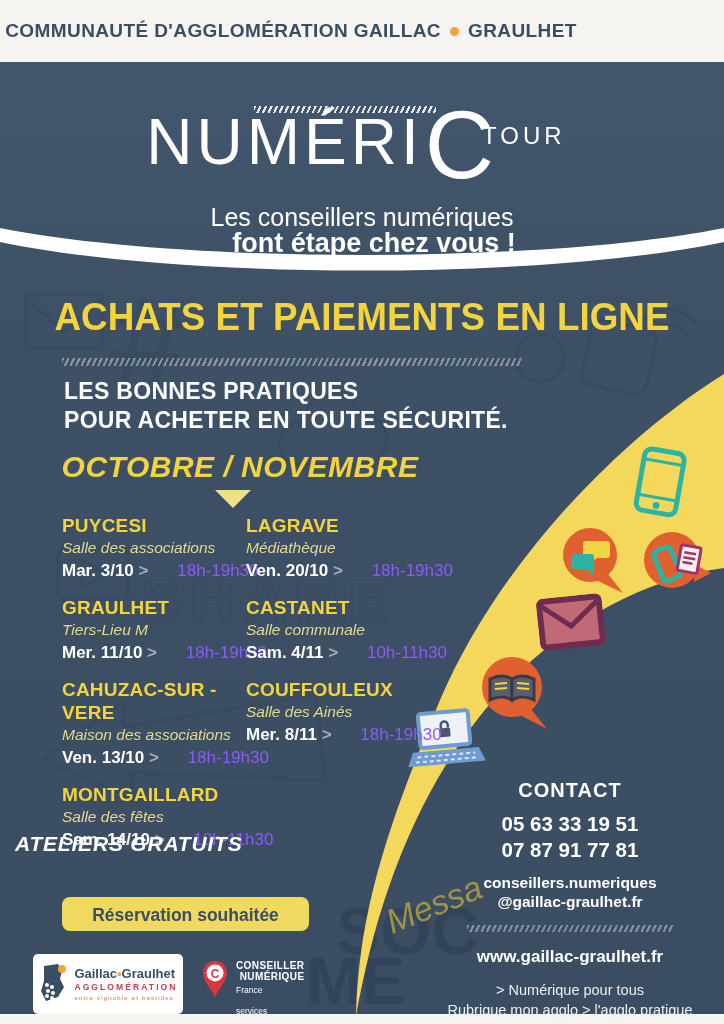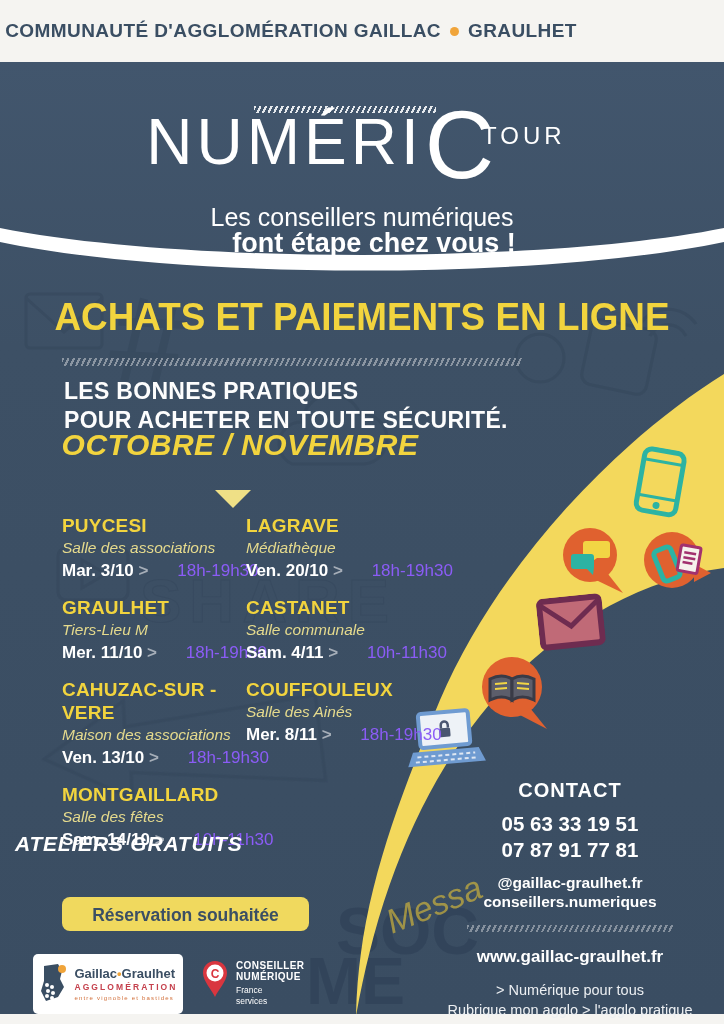--- a/index.html
+++ b/index.html
@@ -24,21 +24,21 @@
   .lg-tour{font-size:24px;letter-spacing:4px;color:#fff;position:relative;left:-12px;top:22px;}
   .tagline1{position:absolute;left:0;top:127px;width:724px;font-size:25px;color:#fff;}
   .tagline2{position:absolute;left:0;top:152px;width:724px;font-size:27px;font-weight:bold;color:#fff;padding-left:12px;}
   
   .big-title{position:absolute;left:0;top:296px;width:724px;text-align:center;
              color:#f2d43e;font-size:38px;font-weight:bold;letter-spacing:0;transform:scaleX(.97);}
   .hatch{background:repeating-linear-gradient(115deg,#99a2ad 0 2px,transparent 2px 5px);}
   .div1{position:absolute;left:62px;top:358px;width:460px;height:8px;opacity:.85;}
   .sub1{position:absolute;left:64px;top:378px;color:#fdfdfd;font-size:23px;font-weight:bold;letter-spacing:.3px;}
   .sub2{position:absolute;left:64px;top:407px;color:#fdfdfd;font-size:23px;font-weight:bold;letter-spacing:.3px;}
-  .period{position:absolute;left:30px;top:428px;width:420px;text-align:center;color:#f2d43e;
+  .period{position:absolute;left:30px;top:450px;width:420px;text-align:center;color:#f2d43e;
           font-size:30px;font-weight:bold;font-style:italic;letter-spacing:.5px;}
   .tri{position:absolute;left:215px;top:490px;width:0;height:0;
        border-left:18px solid transparent;border-right:18px solid transparent;border-top:18px solid #efe086;}
   
   .events{position:absolute;left:62px;top:514px;width:395px;display:grid;
           grid-template-columns:184px 211px;row-gap:13px;}
   .ev .city{color:#f2d43e;font-size:19px;font-weight:bold;line-height:23px;letter-spacing:.2px;}
   .ev .venue{color:#e5da8d;font-size:15.5px;font-style:italic;line-height:21px;}
   .ev .when{font-size:17px;line-height:25px;white-space:nowrap;}
   .ev .date{color:#ffffff;font-weight:bold;}
@@ -61,22 +61,22 @@
   
   .agglo-box{position:absolute;left:33px;top:954px;width:150px;height:60px;background:#fff;
              border-radius:5px;display:flex;align-items:center;justify-content:center;gap:4px;}
   .ag-text{display:flex;flex-direction:column;line-height:1;}
   .ag-name{font-size:13px;font-weight:bold;color:#3a4e63;}
   .ag-name .ag-dot{color:#f0a43a;font-size:13px;}
   .ag-sub{font-size:8.5px;font-weight:bold;color:#c5414d;letter-spacing:2.1px;margin-top:3px;}
   .ag-tag{font-size:6px;color:#d2703b;letter-spacing:1.2px;margin-top:3px;}
   .cn-logo{position:absolute;left:202px;top:960px;display:flex;gap:8px;align-items:flex-start;}
   .cn-text{display:flex;flex-direction:column;color:#fff;line-height:1;}
-  .cn-b{font-size:10px;font-weight:bold;letter-spacing:.4px;line-height:11px;}
-  .cn-r{font-size:8.5px;line-height:10px;margin-top:1px;}
+  .cn-b{font-size:10px;font-weight:bold;letter-spacing:.4px;line-height:11px;text-align:right;}
+  .cn-r{font-size:8.5px;line-height:10px;margin-top:11px;}
   
   .dec{position:absolute;}
 </style>
 </head>
 <body>
 
 <div class="poster">
 
   <div class="top-strip">
     <span class="txt">COMMUNAUTÉ D'AGGLOMÉRATION GAILLAC</span>
@@ -244,22 +244,22 @@
   <div class="ateliers">ATELIERS GRATUITS</div>
   <button class="reserve">Réservation souhaitée</button>
 
   <div class="contact">
     <div class="c-head">CONTACT</div>
     <div class="c-phones">
       <div class="c-phone">05 63 33 19 51</div>
       <div class="c-phone">07 87 91 77 81</div>
     </div>
     <div class="c-email">
+      <div>conseillers.numeriques</div>
       <div>@gaillac-graulhet.fr</div>
-      <div>conseillers.numeriques</div>
     </div>
     <div class="c-div hatch"></div>
     <div class="c-site">www.gaillac-graulhet.fr</div>
     <div class="c-path">
       <div>&gt; Numérique pour tous</div>
       <div>Rubrique mon agglo &gt; l'agglo pratique</div>
     </div>
   </div>
 
   <div class="agglo-box">

